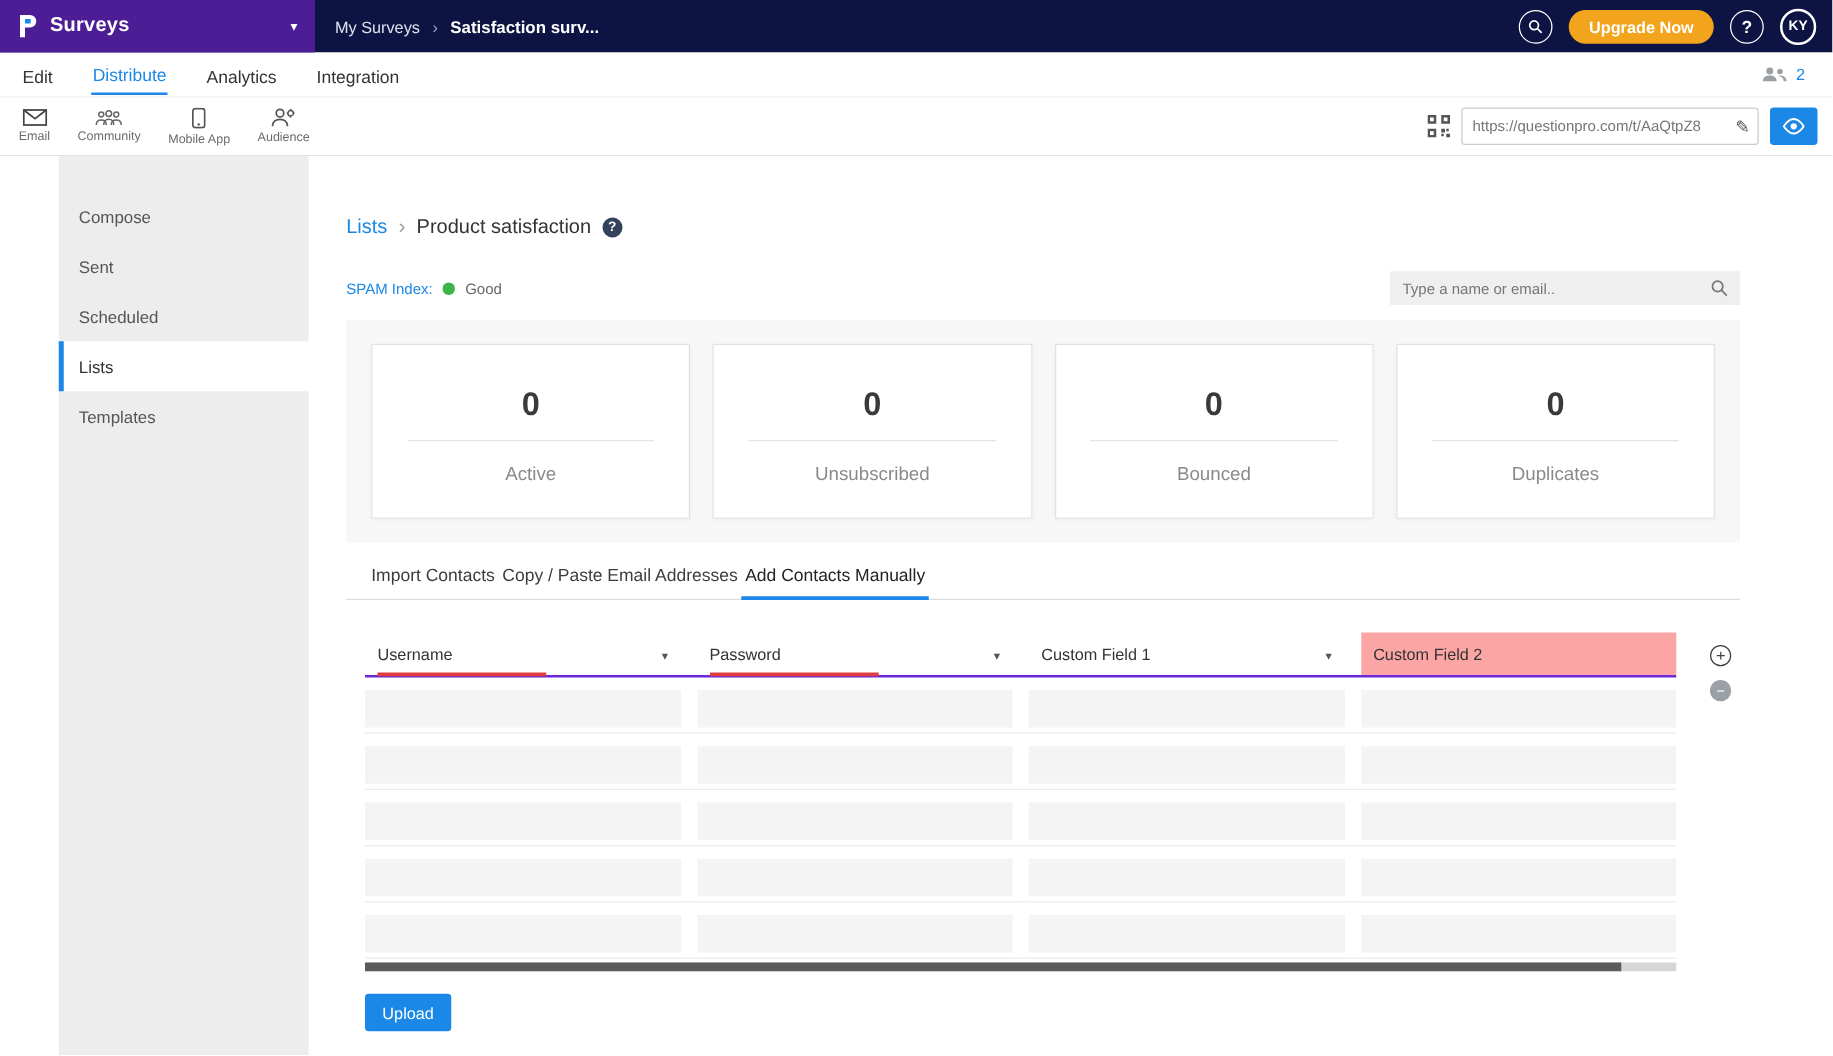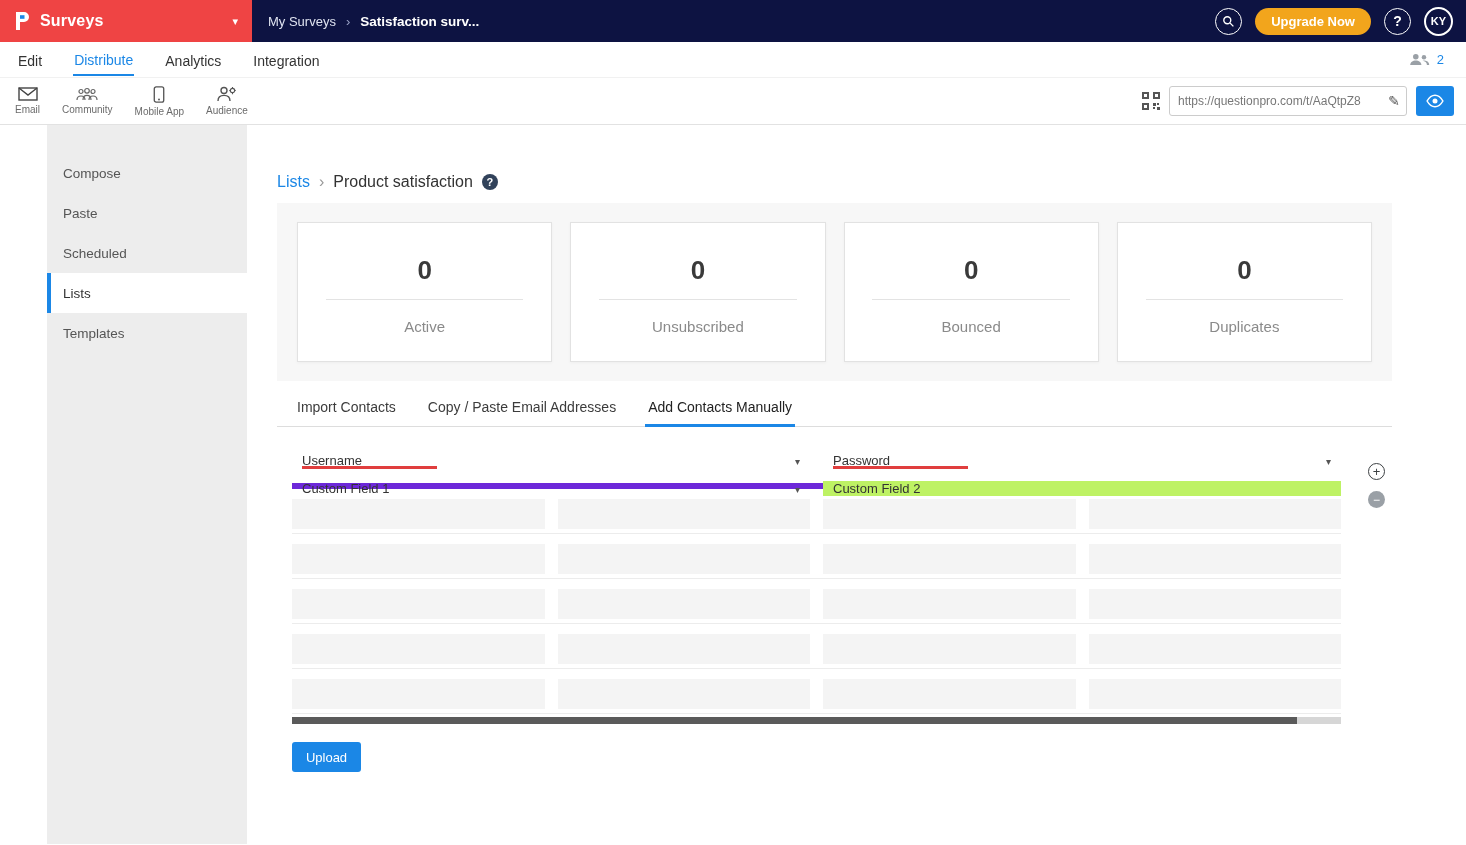--- a/index.html
+++ b/index.html
@@ -1,21 +1,21 @@
 <!DOCTYPE html>
 <html><head>
 <meta charset="utf-8">
 <style>
   * { margin:0; padding:0; box-sizing:border-box; }
   html,body { width:1466px; height:845px; overflow:hidden; background:#fff;
     font-family:"Liberation Sans","DejaVu Sans",sans-serif; }
 
   
   .topbar { height:42px; background:#0d1342; display:flex; align-items:center; color:#fff; }
-  .brand { width:252px; height:42px; background:#ef4444; display:flex; align-items:center;
+  .brand { width:252px; height:42px; background:#4c1d95; display:flex; align-items:center;
     gap:10px; padding:0 14px; flex:none; }
   .brand-logo { width:16px; height:18px; flex:none; }
   .brand-name { font-size:16px; font-weight:700; letter-spacing:.2px; }
   .brand-caret { margin-left:auto; font-size:11px; }
   .brand-caret::before { content:"▾"; }
   .top-crumbs { display:flex; align-items:center; gap:10px; margin-left:16px; font-size:13px; color:#dfe3f0; }
   .top-crumbs .sep::before { content:"›"; color:#9aa3c7; }
   .top-crumb-current { color:#fff; font-weight:700; font-size:13.5px; }
   .top-actions { margin-left:auto; display:flex; align-items:center; gap:13px; padding-right:13px; }
   .icon-ring { width:27px; height:27px; border:1.5px solid #fff; border-radius:50%;
@@ -76,32 +76,32 @@
     font-size:12px; color:#777; padding:0 32px 0 10px; font-family:inherit; }
   .contact-search svg { position:absolute; right:9px; top:6px; }
 
   .stats-band { margin-top:12px; background:#f7f7f7; padding:19px 20px; display:flex; gap:18px; }
   .stat-card { flex:1; background:#fff; border:1px solid #e2e2e2; height:140px; text-align:center;
     box-shadow:0 1px 3px rgba(0,0,0,.04); }
   .stat-value { margin-top:32px; font-size:26px; font-weight:700; color:#3a3a3a; }
   .stat-divider { width:78%; height:1px; background:#e3e3e3; margin:13px auto 0; }
   .stat-label { margin-top:18px; font-size:15px; color:#8a8a8a; }
 
-  .contact-tabs { margin-top:12px; display:flex; gap:26px; padding-left:17px; border-bottom:1px solid #ddd;text-align:right; }
+  .contact-tabs { margin-top:12px; display:flex; padding-left:17px; border-bottom:1px solid #ddd;text-align:right; }
   .ctab { font-size:14px; color:#3c3c3c; padding:6px 3px 9px; cursor:pointer; }
   .ctab.active { border-bottom:3px solid #1b87e6; margin-bottom:-1px; color:#222; }
 
   .table-wrap { position:relative; margin-left:15px; width:1049px; margin-top:26px; }
-  .t-head { display:grid; grid-template-columns:repeat(2,1fr); gap:13px; height:36px;
-    border-bottom:6px solid #6d28d9; }
+  .t-head { display:grid; grid-template-columns:repeat(4,1fr); gap:13px; height:36px;
+    border-bottom:2px solid #6d28d9; }
   .t-hcell { position:relative; display:flex; align-items:center; justify-content:space-between;
     padding:0 10px; font-size:13px; color:#333; cursor:pointer; }
   .t-hcell.required::after { content:""; position:absolute; left:10px; bottom:-1px;
     width:135px; height:3px; background:#e03e3e; }
-  .t-hcell.selected { background:#bef264; }
+  .t-hcell.selected { background:#fca5a5; }
   .chev::before { content:"▾"; font-size:10px; color:#555; }
   .t-row { display:grid; grid-template-columns:repeat(4,1fr); gap:13px;
     padding:10px 0 4px; border-bottom:1px solid #ececec; }
   .cell-input { height:30px; background:#f4f4f4; cursor:text; }
   .table-tools { position:absolute; right:-44px; top:10px; display:flex; flex-direction:column;
     gap:11px; align-items:center; }
   .plus-btn { width:17px; height:17px; border:1.5px solid #3c4043; border-radius:50%;
     display:flex; align-items:center; justify-content:center; cursor:pointer; background:#fff; }
   .plus-btn::before { content:"+"; font-size:13px; color:#3c4043; line-height:1; }
   .minus-btn { width:17px; height:17px; background:#9aa0a6; border:none; border-radius:50%;
@@ -217,35 +217,47 @@
         </svg>
     </button>
   </div>
 </div>
 
 <div class="page">
   <div class="rail"></div>
 
   <aside class="sidebar">
     <div class="side-item">Compose</div>
-    <div class="side-item">Paste</div>
+    <div class="side-item">Sent</div>
     <div class="side-item">Scheduled</div>
     <div class="side-item active">Lists</div>
     <div class="side-item">Templates</div>
   </aside>
 
   <main class="main">
 
     <div class="list-crumb">
       <span class="crumb-link">Lists</span>
       <span class="crumb-sep"></span>
       <span class="crumb-current">Product satisfaction</span>
       <span class="help-badge"></span>
     </div>
 
+    <div class="list-meta">
+      <span class="spam-label">SPAM Index:</span>
+      <span class="dot-green"></span>
+      <span class="spam-status">Good</span>
+      <span class="contact-search">
+        <input type="text" placeholder="Type a name or email.." style="">
+        <svg width="15" height="15" viewBox="0 0 16 16" style="cursor:pointer">
+            <circle cx="6.5" cy="6.5" r="4.4" fill="none" stroke="#777" stroke-width="1.5"></circle>
+            <line x1="10" y1="10" x2="14.3" y2="14.3" stroke="#777" stroke-width="1.5"></line>
+          </svg>
+      </span>
+    </div>
 
     <div class="stats-band">
       <div class="stat-card">
         <div class="stat-value">0</div>
         <div class="stat-divider"></div>
         <div class="stat-label">Active</div>
       </div>
       <div class="stat-card">
         <div class="stat-value">0</div>
         <div class="stat-divider"></div>

